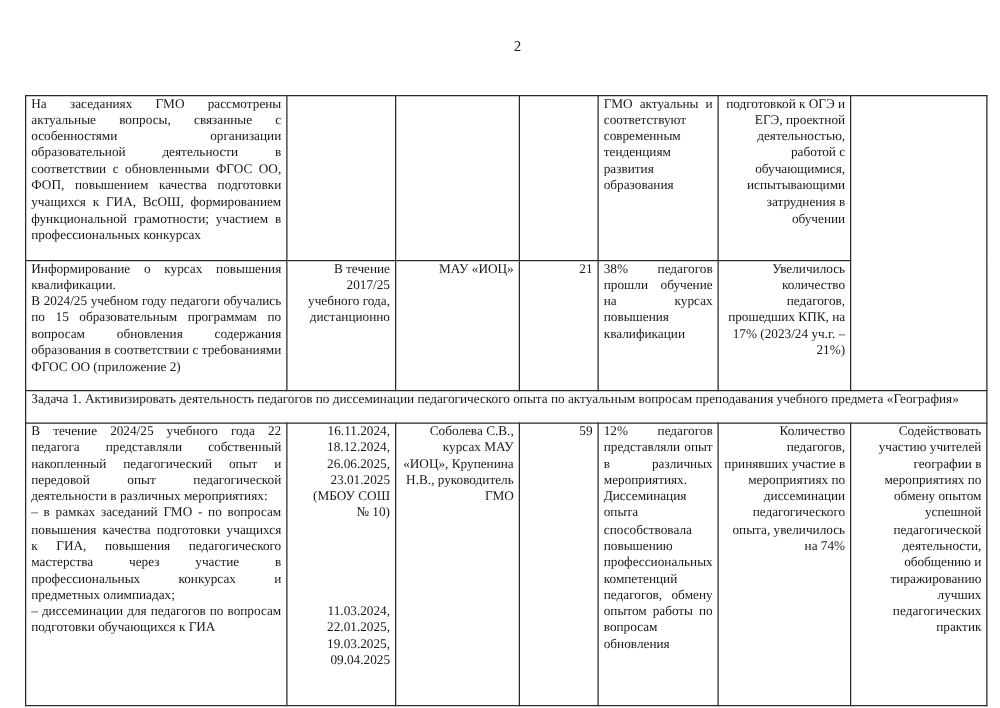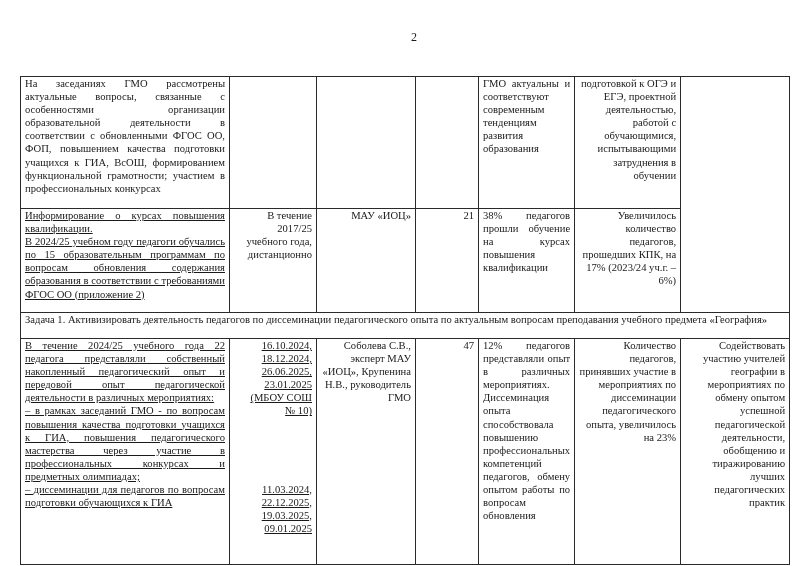--- a/index.html
+++ b/index.html
@@ -7,21 +7,21 @@
          font-family:"Liberation Serif", "DejaVu Serif", serif; color:#1a1a1a; }
   .page-number { position:absolute; top:30px; left:0; width:800px; text-align:center;
                  font-size:12px; padding-left:28px; box-sizing:border-box; }
   table.report { position:absolute; left:20px; top:76px; border-collapse:collapse;
                  table-layout:fixed; font-size:10.6px; line-height:13.1px; }
   table.report td { border:1px solid #2a2a2a; vertical-align:top; padding:0 4px 0 4px;
                     overflow:hidden; }
   table.report { border:1.5px solid #2a2a2a; }
   .j { text-align:justify; text-align-last:left; }
   .c { text-align:right; }
-  .line { display:block;text-decoration:underline; }
+  .line { display:block; }
   .task { font-size:10.6px; }
 </style>
 </head>
 <body>
 
 <div class="page-number">2</div>
 
 <table class="report">
   <colgroup>
     <col style="width:209px">
@@ -46,46 +46,46 @@
 
   <tr style="height:104px">
     <td class="j">
       <span class="line">Информирование о курсах повышения квалификации.</span>
       <span class="line">В 2024/25 учебном году педагоги обучались по 15 образовательным программам по вопросам обновления содержания образования в соответствии с требованиями ФГОС ОО (приложение 2)</span>
     </td>
     <td class="c">В течение 2017/25 учебного года, дистанционно</td>
     <td class="c">МАУ «ИОЦ»</td>
     <td class="c">21</td>
     <td class="j">38% педагогов прошли обучение на курсах повышения квалификации</td>
-    <td class="c">Увеличилось количество педагогов, прошедших КПК, на 17% (2023/24 уч.г. – 6%)</td>
+    <td class="c">Увеличилось количество педагогов, прошедших КПК, на 17% (2023/24 уч.г. – 21%)</td>
   </tr>
 
   <tr style="height:26px">
     <td colspan="7" class="j task">Задача 1. Активизировать деятельность педагогов по диссеминации педагогического опыта по актуальным вопросам преподавания учебного предмета «География»</td>
   </tr>
 
   <tr style="height:226px">
     <td class="j">
       <span class="line">В течение 2024/25 учебного года 22 педагога представляли собственный накопленный педагогический опыт и передовой опыт педагогической деятельности в различных мероприятиях:</span>
       <span class="line">– в рамках заседаний ГМО - по вопросам повышения качества подготовки учащихся к ГИА, повышения педагогического мастерства через участие в профессиональных конкурсах и предметных олимпиадах;</span>
       <span class="line">– диссеминации для педагогов по вопросам подготовки обучающихся к ГИА</span>
     </td>
     <td class="c">
-      <span class="line">16.10.2024,</span>
+      <span class="line">16.11.2024,</span>
       <span class="line">18.12.2024,</span>
       <span class="line">26.06.2025,</span>
       <span class="line">23.01.2025</span>
       <span class="line">(МБОУ СОШ</span>
       <span class="line">№ 10)</span>
       <span class="line" style="height:65px"></span>
       <span class="line">11.03.2024,</span>
-      <span class="line">22.12.2025,</span>
+      <span class="line">22.01.2025,</span>
       <span class="line">19.03.2025,</span>
-      <span class="line">09.01.2025</span>
+      <span class="line">09.04.2025</span>
     </td>
-    <td class="c">Соболева С.В., эксперт МАУ «ИОЦ», Крупенина Н.В., руководитель ГМО</td>
-    <td class="c">47</td>
+    <td class="c">Соболева С.В., курсах МАУ «ИОЦ», Крупенина Н.В., руководитель ГМО</td>
+    <td class="c">59</td>
     <td class="j">12% педагогов представляли опыт в различных мероприятиях. Диссеминация опыта способствовала повышению профессиональных компетенций педагогов, обмену опытом работы по вопросам обновления</td>
-    <td class="c">Количество педагогов, принявших участие в мероприятиях по диссеминации педагогического опыта, увеличилось на 23%</td>
+    <td class="c">Количество педагогов, принявших участие в мероприятиях по диссеминации педагогического опыта, увеличилось на 74%</td>
     <td class="c">Содействовать участию учителей географии в мероприятиях по обмену опытом успешной педагогической деятельности, обобщению и тиражированию лучших педагогических практик</td>
   </tr>
 </tbody>
   </table>
 
 </body></html>

